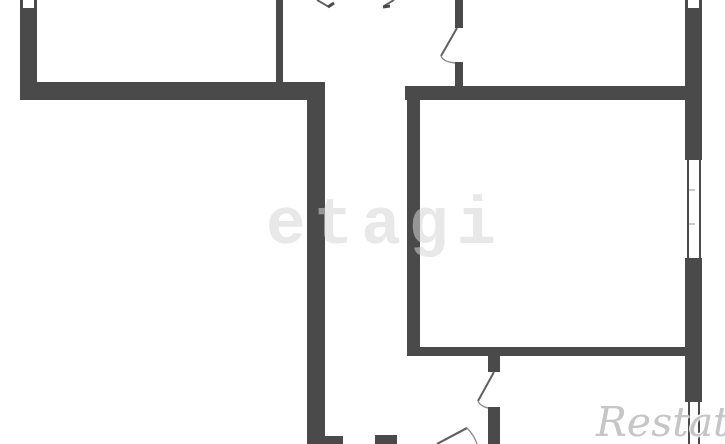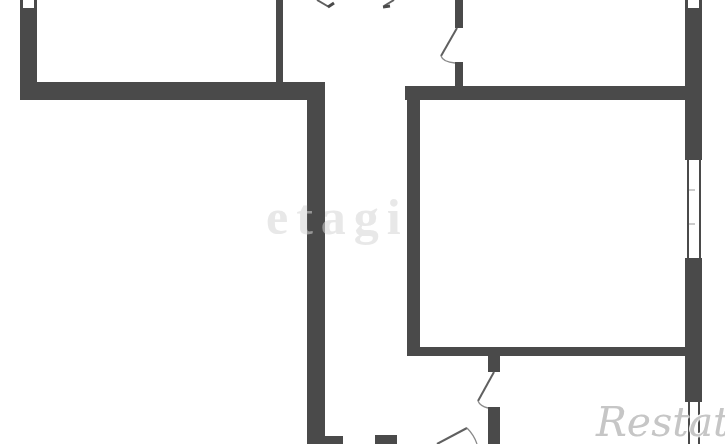--- a/index.html
+++ b/index.html
@@ -23,22 +23,22 @@
   }
   .watermark {
     position: absolute;
     pointer-events: none;
     white-space: nowrap;
     user-select: none;
   }
   .watermark-center {
     left: 266px;
     top: 188px;
-    font-family: Liberation Serif, serif;
-    font-size: 50px;
+    font-family: Liberation Mono, monospace;
+    font-size: 66px;
     font-weight: bold;
     letter-spacing: 8px;
     color: rgba(214, 214, 214, 0.55);
   }
   .watermark-corner {
     left: 596px;
     top: 398px;
     font-family: "DejaVu Serif", serif;
     font-style: italic;
     font-size: 41px;

